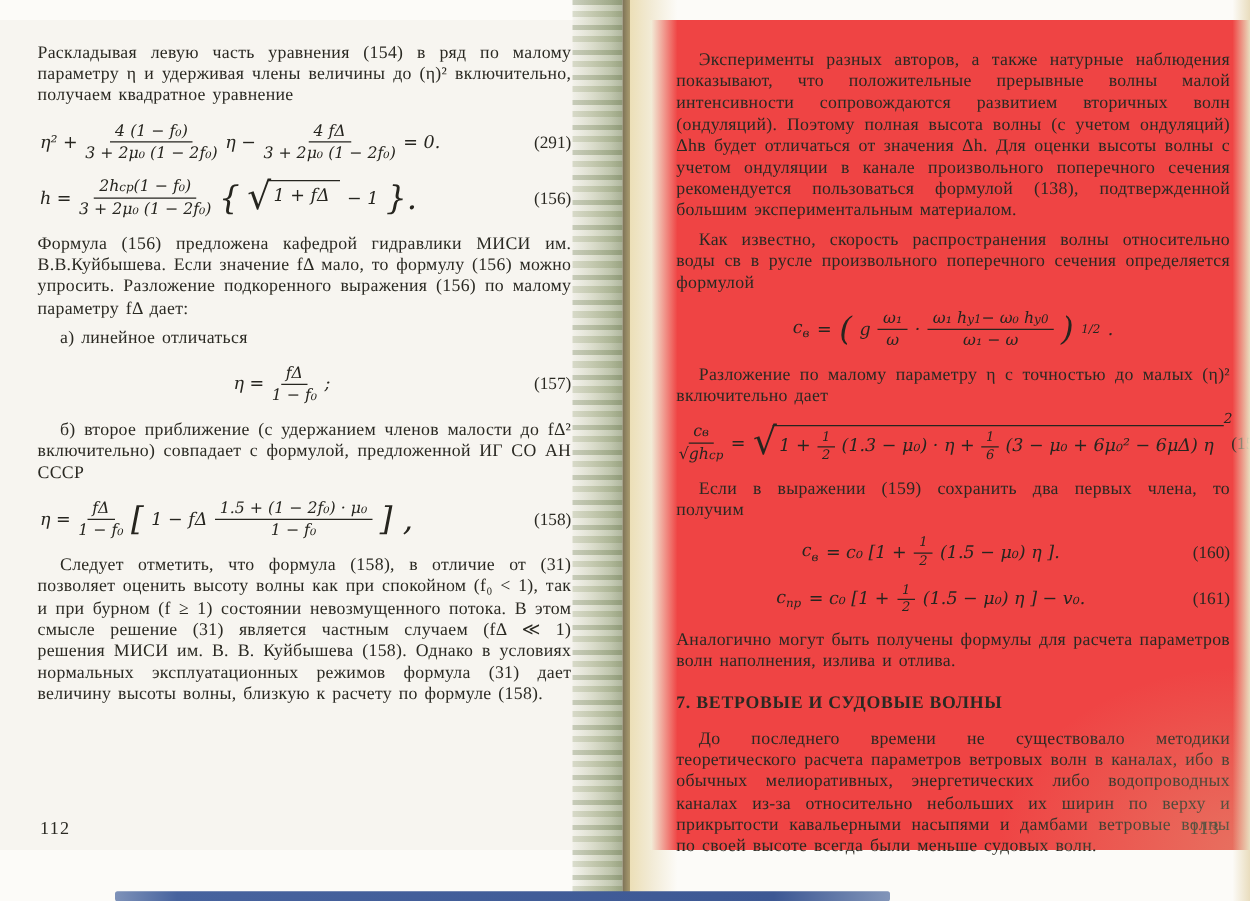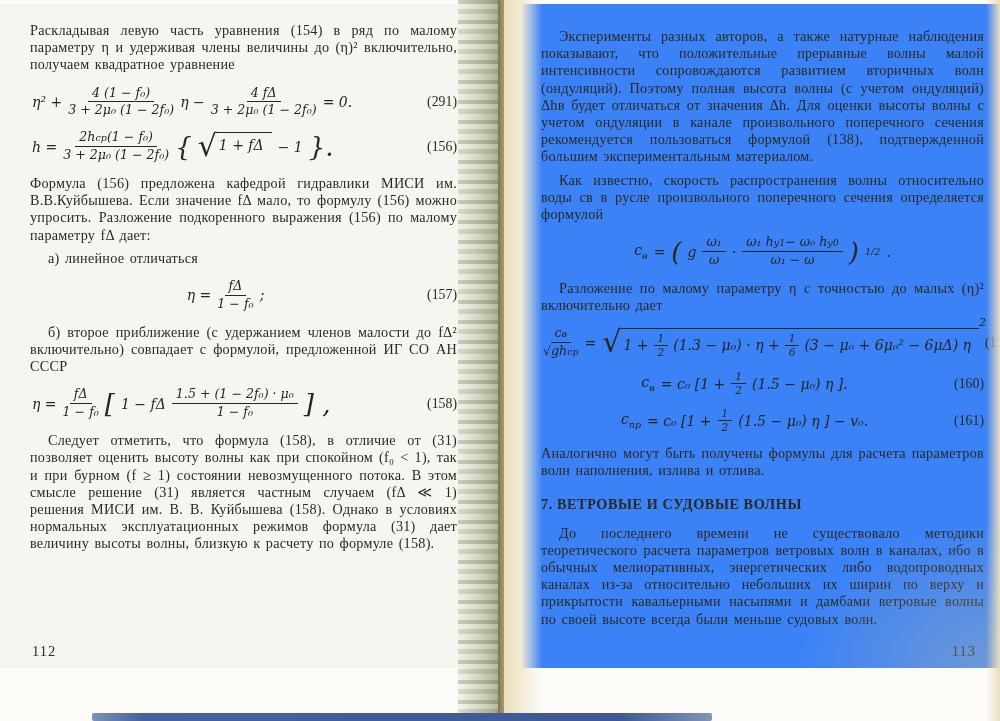--- a/index.html
+++ b/index.html
@@ -2,23 +2,23 @@
 <html><head>
 <meta charset="utf-8">
 <style>
   html,body{margin:0;padding:0;}
   body{
     width:1000px;height:721px;position:relative;overflow:hidden;
     background:#fcfbf8;
     font-family:"Liberation Serif", serif;
     color:#2a2922;
   }
-  .page{position:absolute;top:4px;height:664px;box-sizing:border-box;}
+  .page{position:absolute;top:16px;height:664px;box-sizing:border-box;}
   .page-left{left:0;width:497px;background:#f7f5f0;padding:18px 40px 0 30px;}
-  .page-right{left:503px;width:497px;background:#3b82f6;padding:24px 16px 0 38px;}
+  .page-right{left:503px;width:497px;background:#ef4444;padding:24px 16px 0 38px;}
   .page-right::after{
     content:"";position:absolute;right:0;bottom:0;width:220px;height:160px;
     background:radial-gradient(ellipse at 100% 100%, rgba(216,198,150,.35), rgba(216,198,150,0) 65%);
     pointer-events:none;
   }
   p{margin:0 0 6px 0;font-size:14.2px;line-height:17.2px;text-align:justify;
     letter-spacing:.25px;word-spacing:1.6px;}
   p.indent{text-indent:18px;}
   .heading{font-weight:bold;font-size:14.2px;letter-spacing:.6px;margin:16px 0 12px 0;}
 
@@ -223,20 +223,21 @@
               <span class="fd">6</span>
             </span>
             <span>(3 − μ₀ + 6μ₀² − 6μΔ) η</span>
             <sup class="outer-exp">2</sup>
           </span>
         </span>
       </span>
       <span class="eqnum">(159)</span>
     </div>
 
+    <p class="indent">Если в выражении (159) сохранить два первых члена, то получим</p>
 
     <div class="eq center">
       <span class="formula">
         <span><span>c</span><sub>в</sub></span>
         <span>= c₀ [1 +</span>
         <span class="frac small-frac">
           <span class="fn">1</span>
           <span class="fd">2</span>
         </span>
         <span>(1.5 − μ₀) η ].</span>

